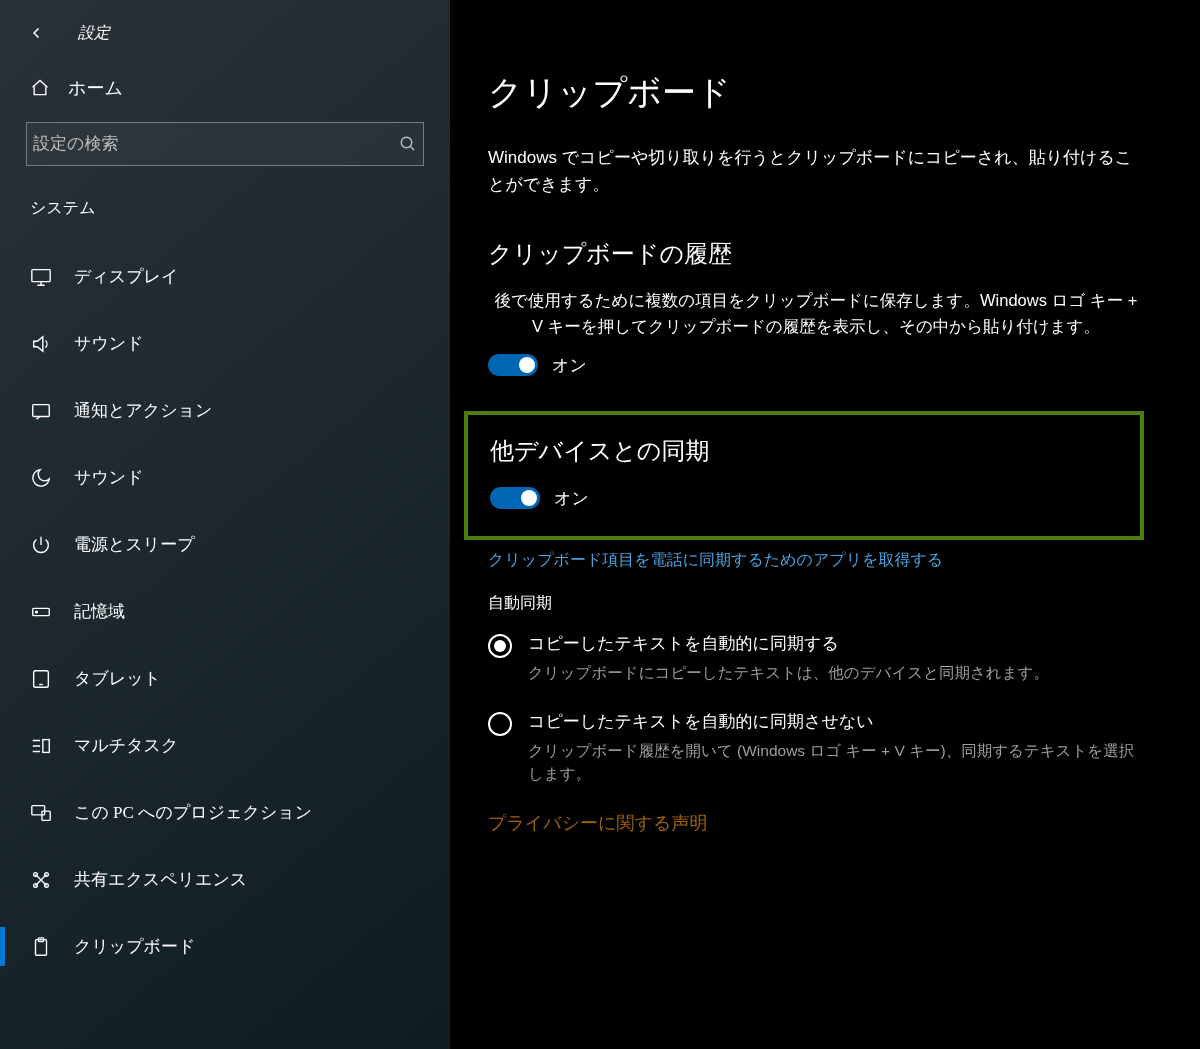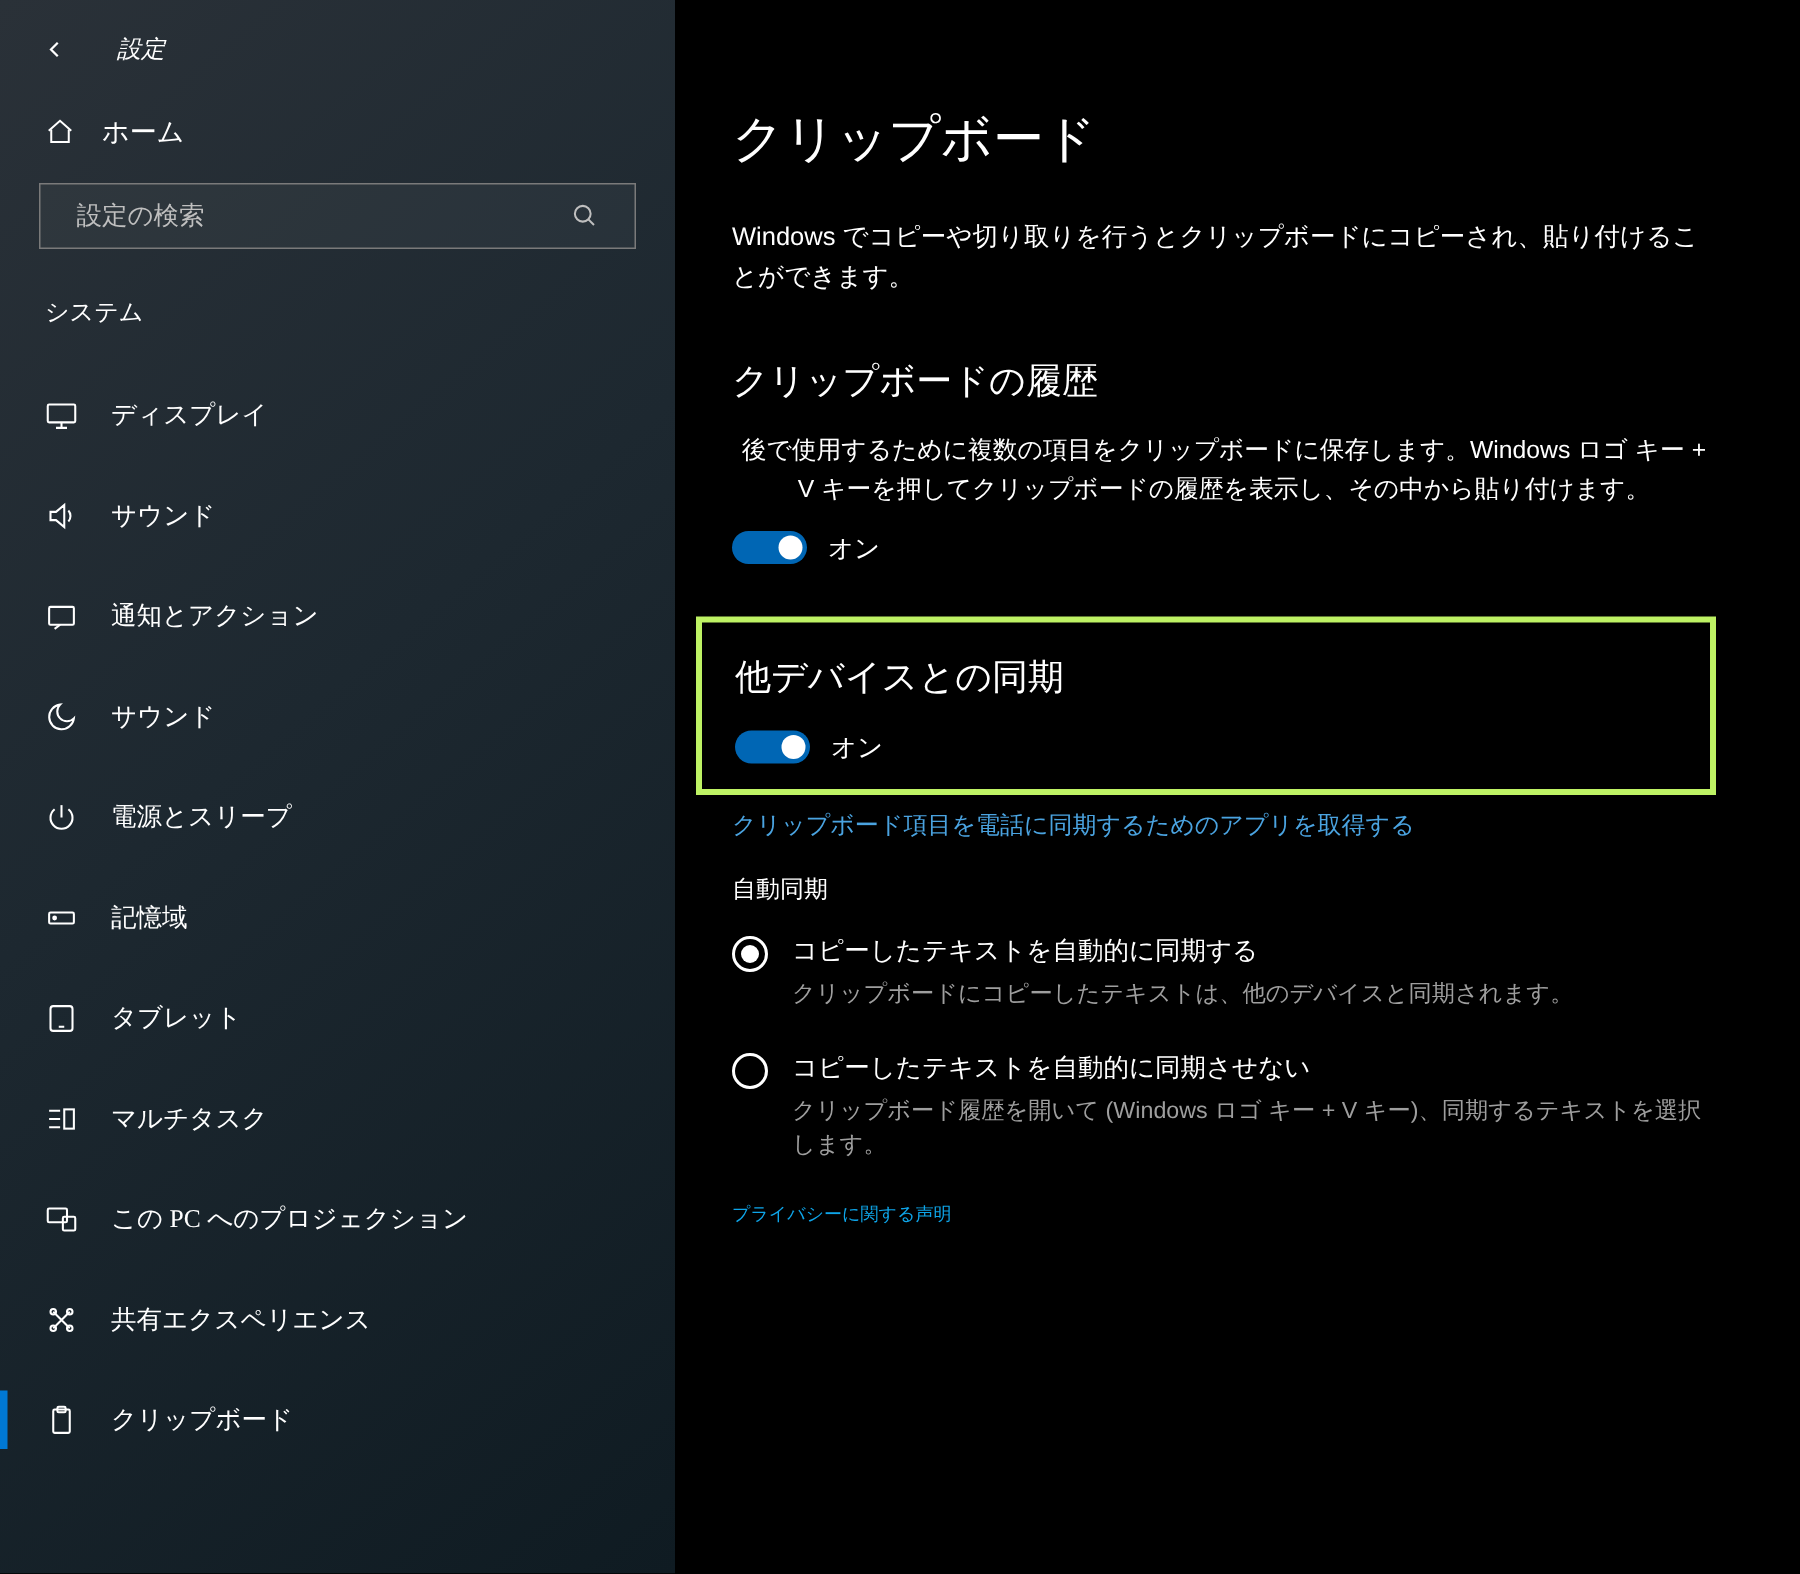--- a/index.html
+++ b/index.html
@@ -35,21 +35,21 @@
     padding: 18px 30px 22px 30px;
     font-size: 18px;
   }
   .home-row svg { width:20px; height:20px; stroke:#fff; fill:none; stroke-width:1.6; }
   .search-box {
     margin: 0 26px 22px 26px;
     height: 44px;
     background: rgba(255,255,255,0.04);
     border: 1px solid #7a7a7a;
     display:flex; align-items:center;
-    padding: 0 24px;
+    padding: 0 6px;
   }
   .search-box input {
     flex:1; background:transparent; border:none; outline:none;
     color:#fff; font-size:17px;
   }
   .search-box input::placeholder { color: #bfbfbf; }
   .search-box svg { width:18px; height:18px; stroke:#bfbfbf; fill:none; stroke-width:1.8; }
   .category-label {
     padding: 10px 30px 24px 30px;
     font-size: 16px;
@@ -90,42 +90,42 @@
     width:50px; height:22px; border-radius:11px; background:#0066b4;
     position:relative; cursor:pointer;
   }
   .toggle .knob {
     position:absolute; right:3px; top:3px; width:16px; height:16px; border-radius:50%;
     background:#fff;
   }
   .toggle-label { font-size:17px;}
 
   .highlight-box {
-    border: 4px solid #bef264;
-    padding: 20px 24px 12px 22px;
+    border: 4px solid #4d7c0f;
+    padding: 20px 24px 22px 22px;
     margin-left:-24px;
     margin-bottom: 10px;
   }
   .highlight-box h2.section-title { margin-bottom:20px;}
   .highlight-box .section-desc { margin-bottom:18px;}
   .highlight-box .toggle-row { margin-bottom:4px;}
 
   a.link { color:#4aa3e0; font-size:16px; text-decoration:none; display:block; margin: 10px 0 22px 0;}
   .sub-heading { font-size:16px; color:#fff; margin-bottom:18px;}
   .radio-group { }
   .radio-item { display:flex; gap:16px; margin-bottom:26px; align-items:flex-start;}
   .radio-circle {
     width:24px; height:24px; border-radius:50%; border:2px solid #fff;
     display:flex; align-items:center; justify-content:center; flex-shrink:0; margin-top:2px;
     cursor:pointer;
   }
   .radio-circle .dot { width:12px; height:12px; border-radius:50%; background:#fff;}
   .radio-text .r-title { font-size:17px; margin-bottom:6px;}
   .radio-text .r-desc { font-size:15.5px; color:#9e9e9e; line-height:1.5;}
-  a.privacy { color:#0ea5e9; font-size:12px; text-decoration:none; display:block; margin-top:4px;}
+  a.privacy { color:#a16207; font-size:18px; text-decoration:none; display:block; margin-top:4px;}
 </style>
 </head>
 <body>
 
 <div class="sidebar">
   <div class="titlebar">
     <div class="back-btn">
       <svg viewBox="0 0 24 24">
           <path d="M14 6l-6 6 6 6"></path>
         </svg>

